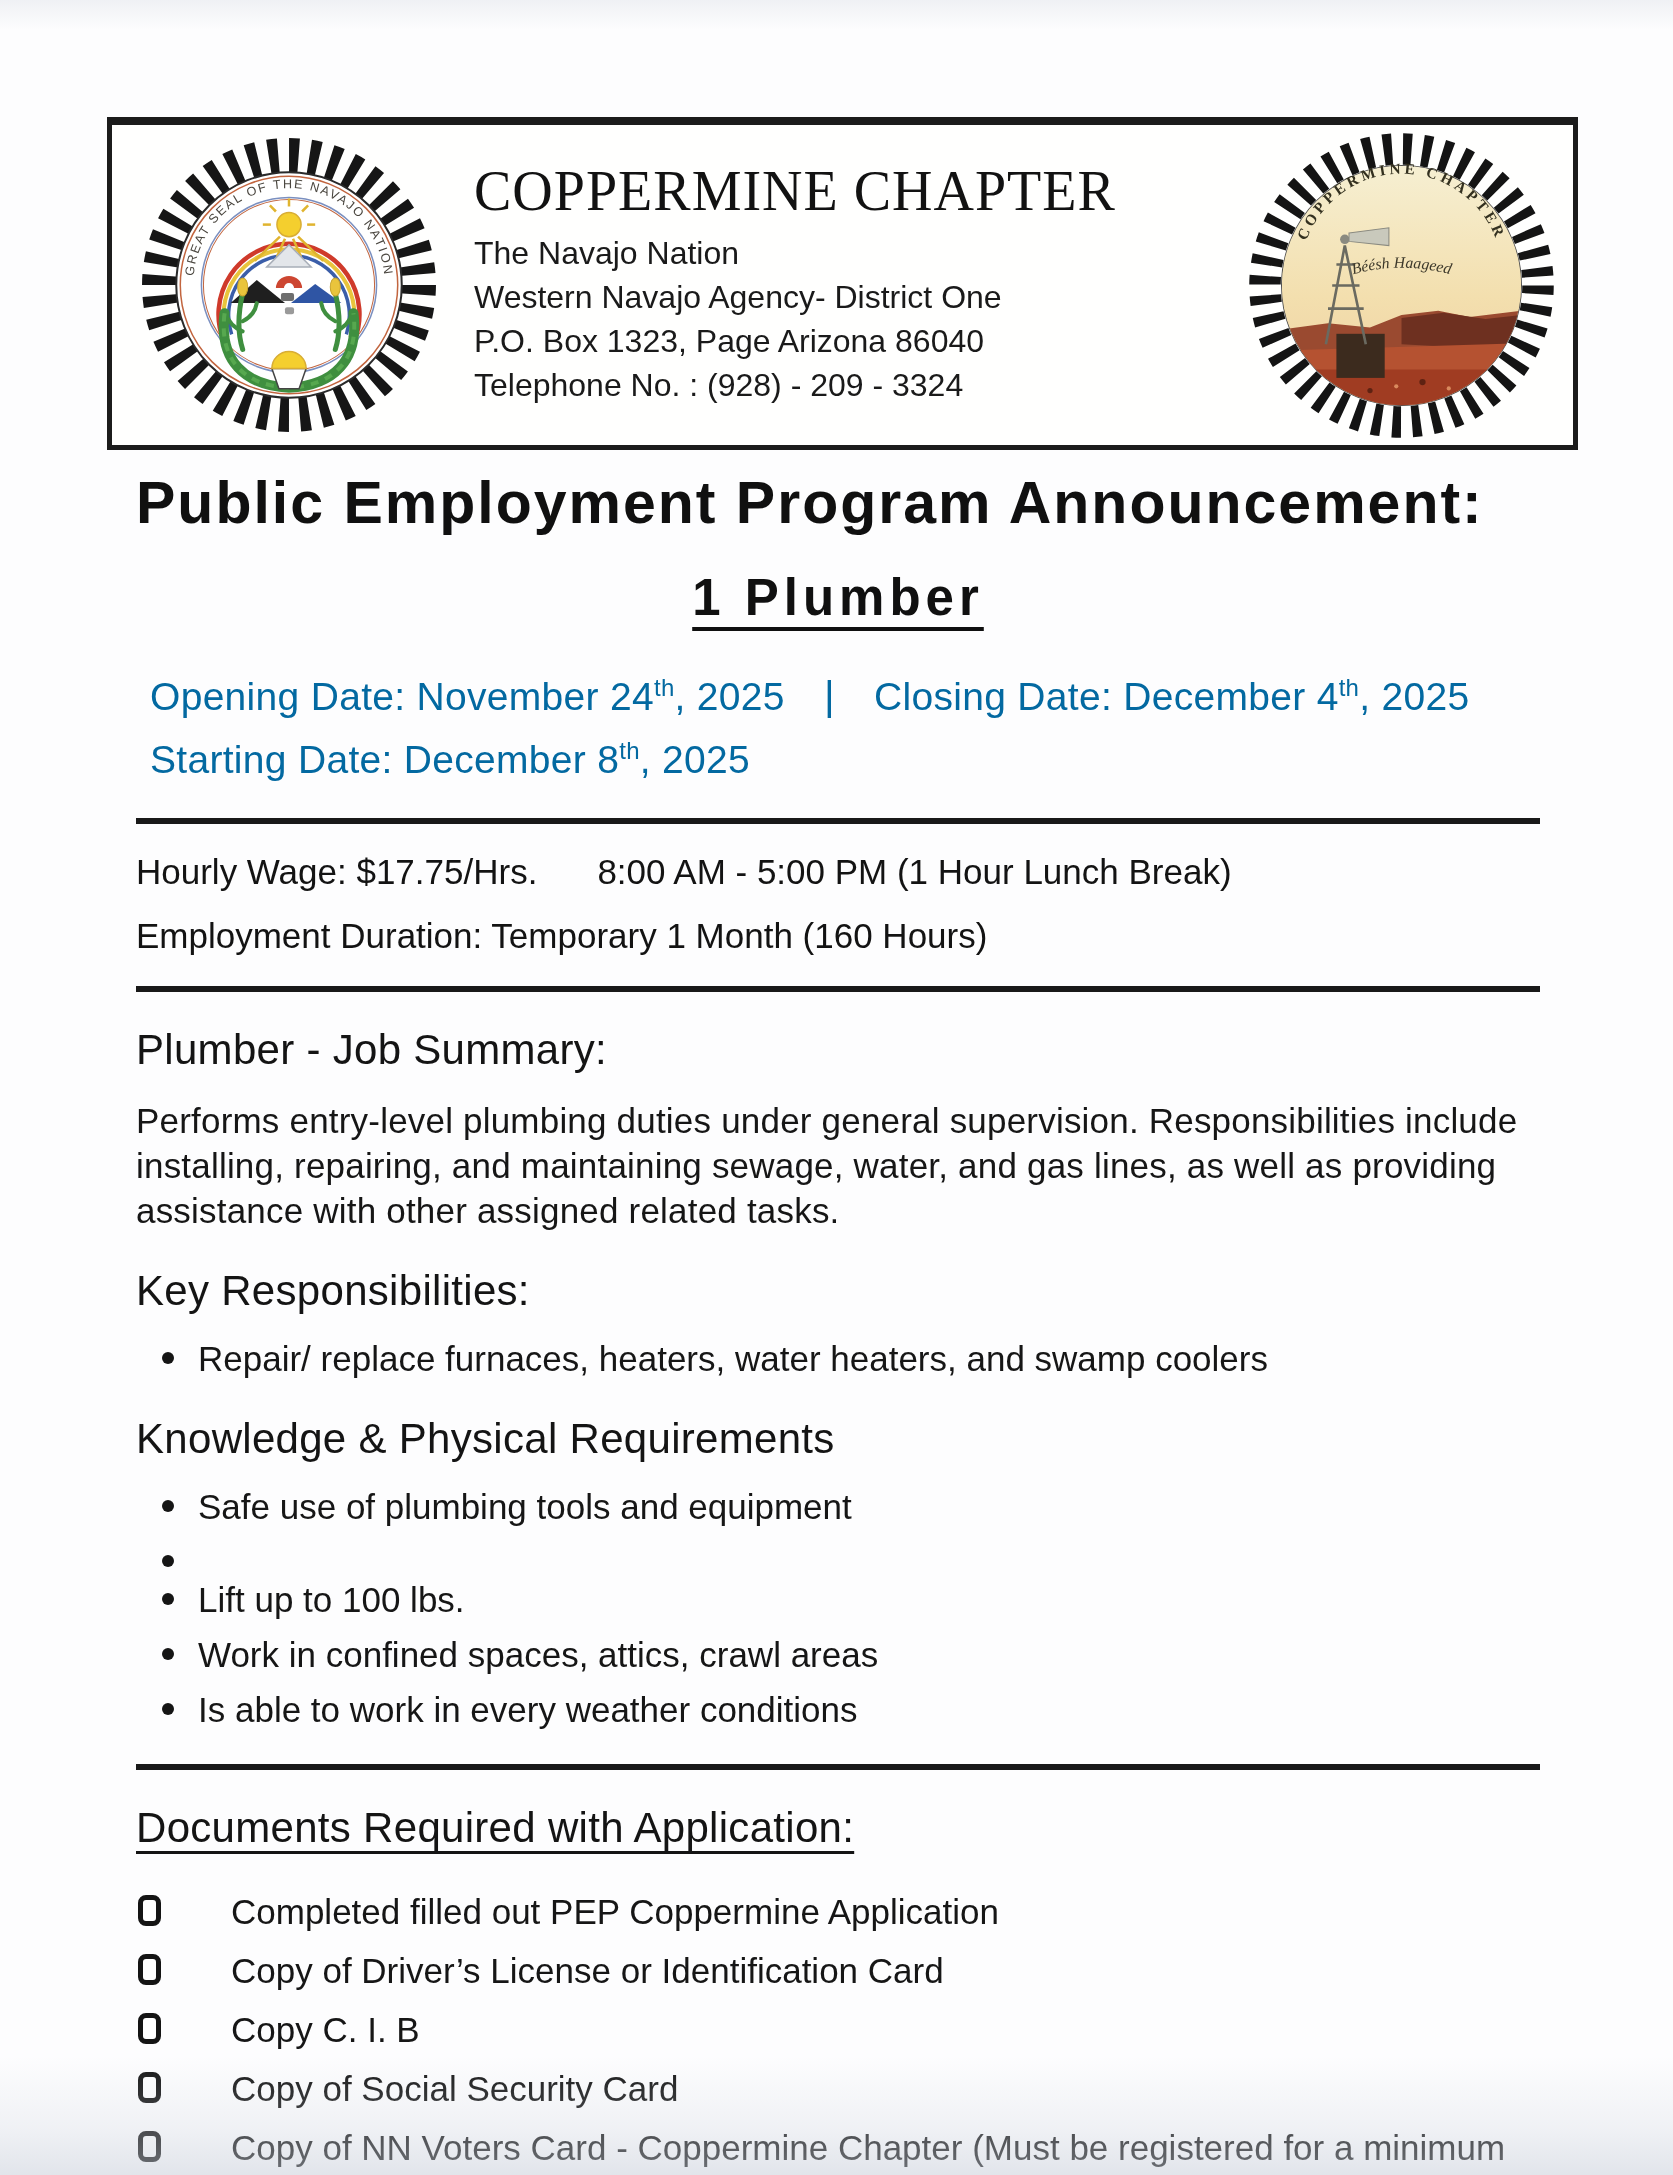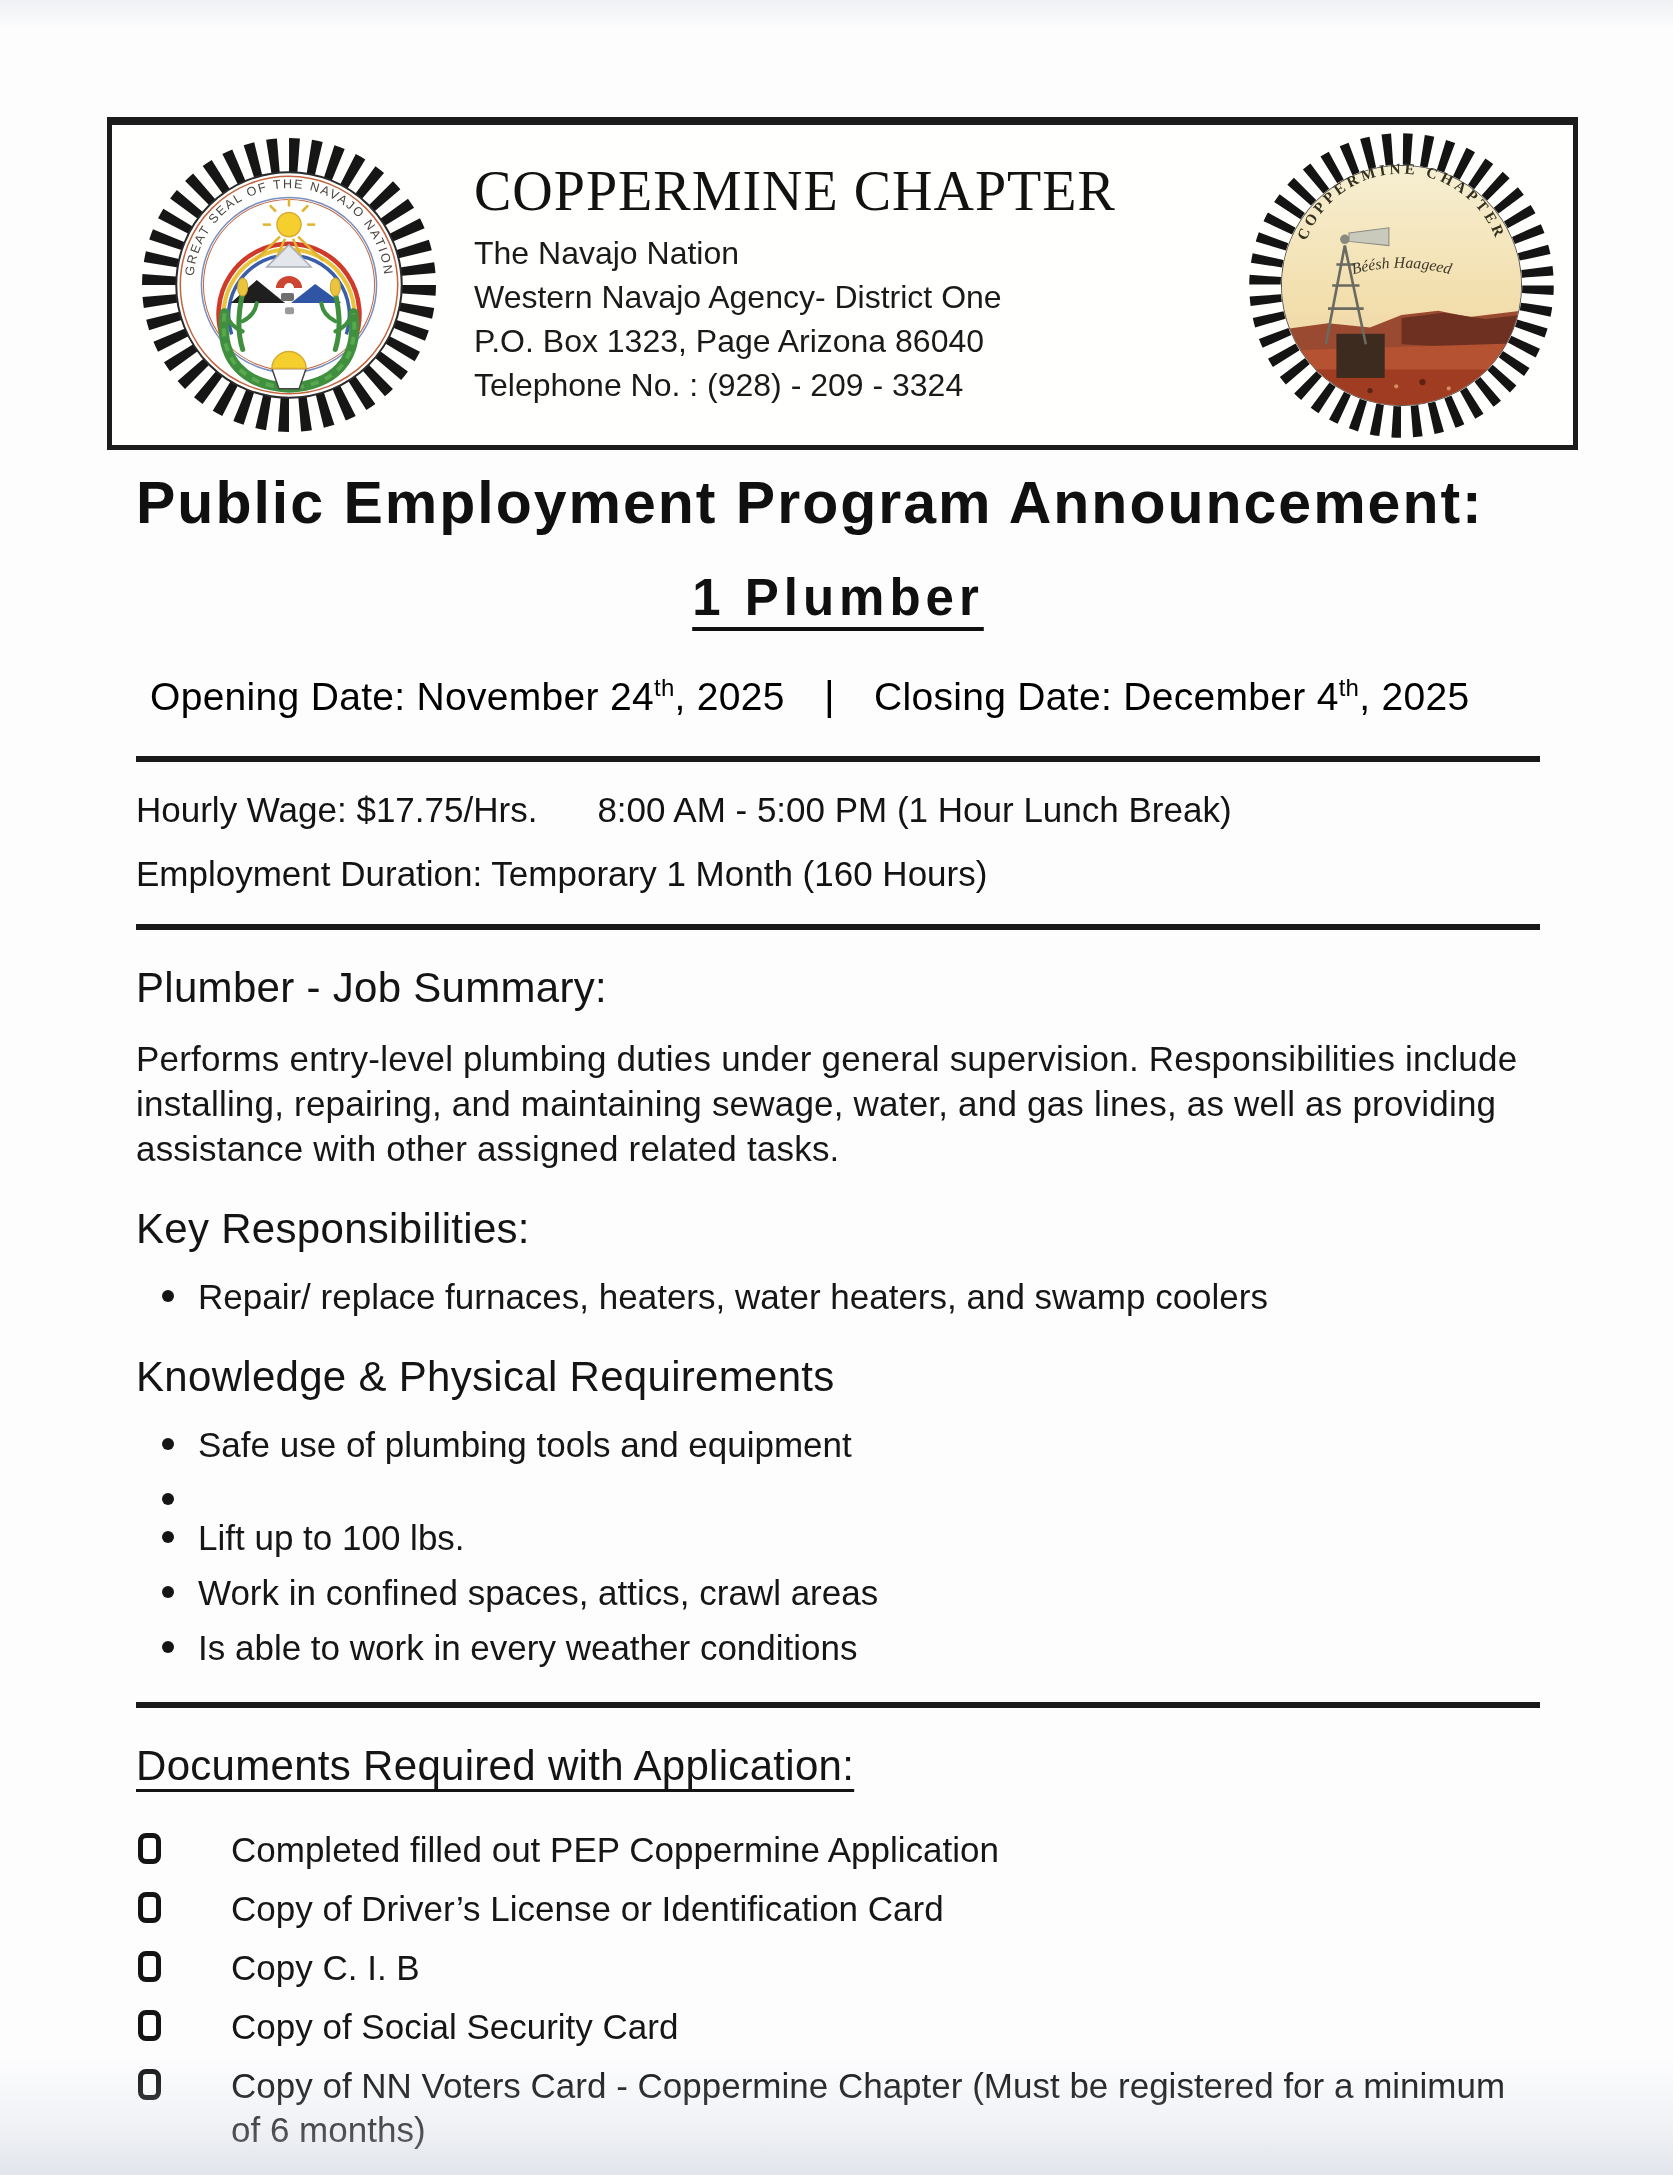--- a/index.html
+++ b/index.html
@@ -63,21 +63,21 @@
     font-weight: 700;
     letter-spacing: 5px;
     text-align: center;
     color: #101010;
   }
   .position span {
     text-decoration: underline;
     text-decoration-thickness: 4px;
     text-underline-offset: 12px;
   }
-  .dates-line { margin-top: 46px; padding-left: 14px; font-size: 39px; color: #000000; letter-spacing: 0.3px; }
+  .dates-line { margin-top: 46px; padding-left: 14px; font-size: 39px; color: #0369a1; letter-spacing: 0.3px; }
   .dates-line sup { font-size: 24px; line-height: 0; }
   .pipe { display: inline-block; margin: 0 28px; font-size: 41px; }
   .dates-line2 { margin-top: 18px; }
   .rule { border: none; border-top: 6px solid #191919; margin: 0; }
   .r1 { margin-top: 36px; }
   .wage-line { margin-top: 28px; font-size: 35px; color: #131313; }
   .sched { margin-left: 60px; }
   .duration-line { margin-top: 24px; font-size: 35px; color: #131313; }
   .r2 { margin-top: 30px; }
   .sec-heading { margin-top: 34px; font-size: 42px; color: #141414; letter-spacing: 0.3px; }
@@ -257,20 +257,23 @@
 
     <h1 class="title">Public Employment Program Announcement:</h1>
 
     <h2 class="position"><span>1 Plumber</span></h2>
 
     <div class="dates-line">
       <span><span>Opening Date: November 24</span><sup>th</sup><span>, 2025</span></span>
       <span class="pipe">|</span>
       <span><span>Closing Date: December 4</span><sup>th</sup><span>, 2025</span></span>
     </div>
+    <div class="dates-line dates-line2">
+      <span>Starting Date: December 8</span><sup>th</sup><span>, 2025</span>
+    </div>
 
     <hr class="rule r1">
 
     <div class="wage-line">
       <span>Hourly Wage: $17.75/Hrs.</span><span class="sched">8:00 AM - 5:00 PM (1 Hour Lunch Break)</span>
     </div>
     <div class="duration-line">Employment Duration: Temporary 1 Month (160 Hours)</div>
 
     <hr class="rule r2">
 

